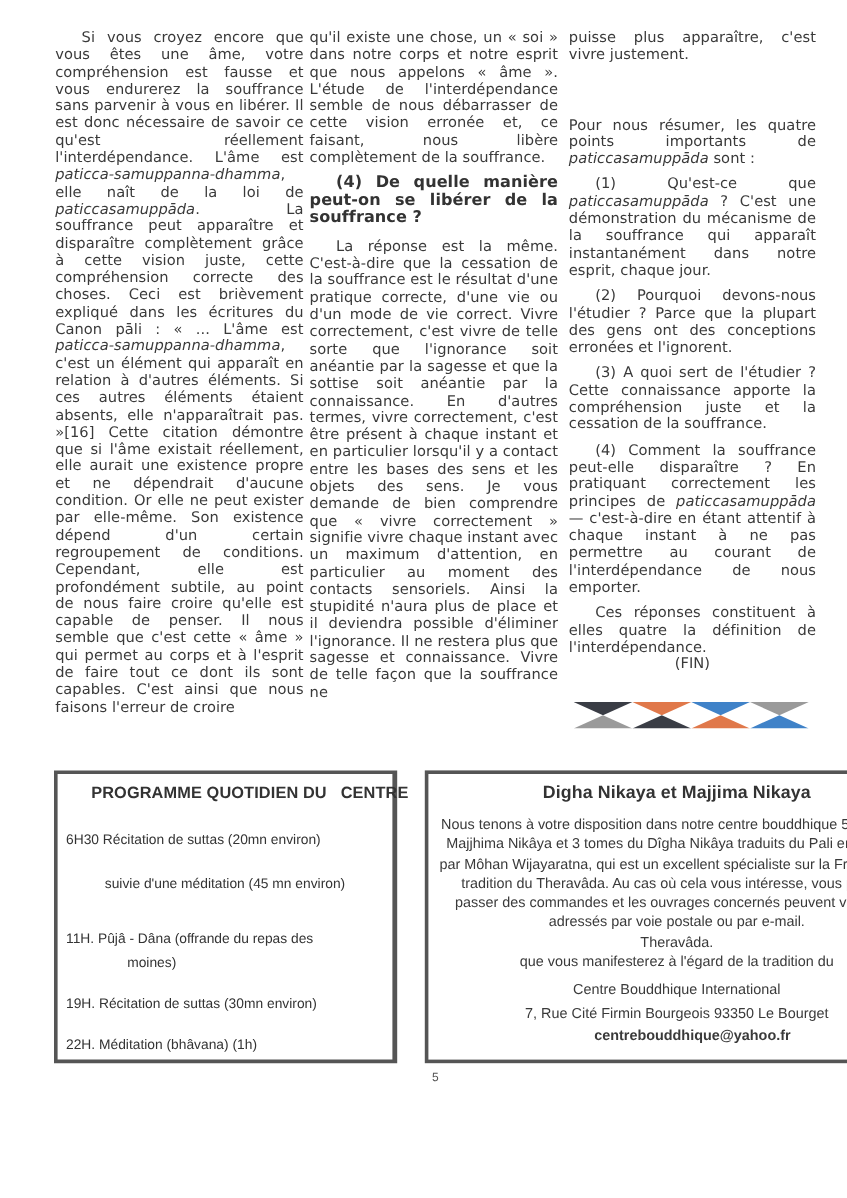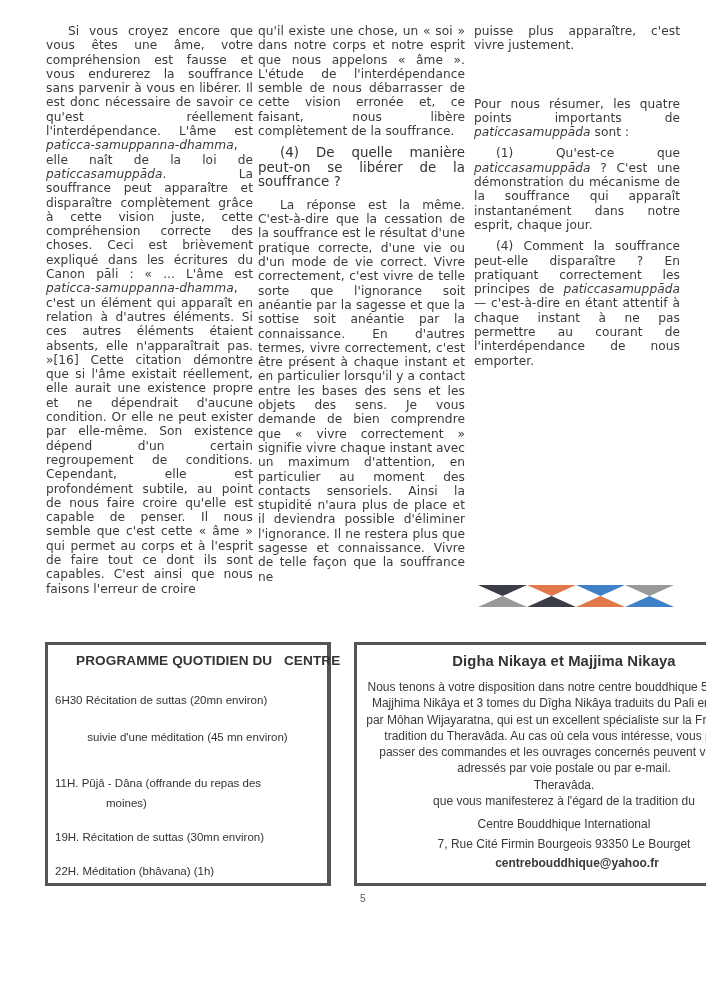--- a/index.html
+++ b/index.html
@@ -5,21 +5,21 @@
   html, body { margin:0; padding:0; background:#ffffff; }
   body { width:706px; height:998px; position:relative; overflow:hidden; color:#333; }
   .col {
     position:absolute; top:24px; width:207px;
     font-family:"DejaVu Sans", sans-serif; font-size:12.2px; line-height:14.3px;
     text-align:justify; color:#3a3a3a; letter-spacing:0.05px;
   }
   .col p { margin:0; }
   .col p.ind { text-indent:22px; }
   .col p.gap { margin-top:7px; }
-  .col h3 { margin:8px 0 8px 0; font-size:13.4px; line-height:14.5px; font-weight:normal; color:#333; text-align:justify; text-indent:22px; }
+  .col h3 { margin:8px 0 8px 0; font-size:13.4px; line-height:14.5px; font-weight:bold; color:#333; text-align:justify; text-indent:22px; }
   .col i { }
   #col1 { left:46px; }
   #col2 { left:258px; }
   #col3 { left:474px; width:206px; }
   .fin { text-align:center; margin-top:8px; }
   .ornament { position:absolute; left:478px; top:585px; width:196px; height:22px; }
 
   .box {
     position:absolute; top:642px; height:244px; border:3px solid #555; box-sizing:border-box; background:#fff;
     font-family:"Liberation Sans", sans-serif; color:#333;
@@ -46,21 +46,25 @@
 <div class="col" id="col2">
   <p>qu'il existe une chose, un « soi » dans notre corps et notre esprit que nous appelons « âme ». L'étude de l'interdépendance semble de nous débarrasser de cette vision erronée et, ce faisant, nous libère complètement de la souffrance.</p>
   <h3>(4) De quelle manière peut-on se libérer de la souffrance ?</h3>
   <p class="ind">La réponse est la même. C'est-à-dire que la cessation de la souffrance est le résultat d'une pratique correcte, d'une vie ou d'un mode de vie correct. Vivre correctement, c'est vivre de telle sorte que l'ignorance soit anéantie par la sagesse et que la sottise soit anéantie par la connaissance. En d'autres termes, vivre correctement, c'est être présent à chaque instant et en particulier lorsqu'il y a contact entre les bases des sens et les objets des sens. Je vous demande de bien comprendre que « vivre correctement » signifie vivre chaque instant avec un maximum d'attention, en particulier au moment des contacts sensoriels. Ainsi la stupidité n'aura plus de place et il deviendra possible d'éliminer l'ignorance. Il ne restera plus que sagesse et connaissance. Vivre de telle façon que la souffrance ne</p>
 </div>
 
 <div class="col" id="col3">
   <p>puisse plus apparaître, c'est vivre justement.</p>
   <p style="margin-top:44px"><span>Pour nous résumer, les quatre points importants de </span><i>paticcasamuppāda</i><span> sont :</span></p>
   <p class="ind gap"><span>(1) Qu'est-ce que </span><i>paticcasamuppāda</i><span> ? C'est une démonstration du mécanisme de la souffrance qui apparaît instantanément dans notre esprit, chaque jour.</span></p>
+  <p class="ind gap">(2) Pourquoi devons-nous l'étudier ? Parce que la plupart des gens ont des conceptions erronées et l'ignorent.</p>
+  <p class="ind gap">(3) A quoi sert de l'étudier ? Cette connaissance apporte la compréhension juste et la cessation de la souffrance.</p>
   <p class="ind gap"><span>(4) Comment la souffrance peut-elle disparaître ? En pratiquant correctement les principes de </span><i>paticcasamuppāda</i><span> — c'est-à-dire en étant attentif à chaque instant à ne pas permettre au courant de l'interdépendance de nous emporter.</span></p>
+  <p class="ind gap">Ces réponses constituent à elles quatre la définition de l'interdépendance.</p>
+  <p class="fin">(FIN)</p>
 </div>
 
 <svg class="ornament" viewBox="0 0 196 22" preserveAspectRatio="none">
 
   <polygon points="0,0 49,0 24.5,11" fill="#3a3d45"></polygon>
   <polygon points="0,22 49,22 24.5,11" fill="#9a9a9a"></polygon>
 
   <polygon points="49,0 98,0 73.5,11" fill="#e0784a"></polygon>
   <polygon points="49,22 98,22 73.5,11" fill="#3a3d45"></polygon>
 

